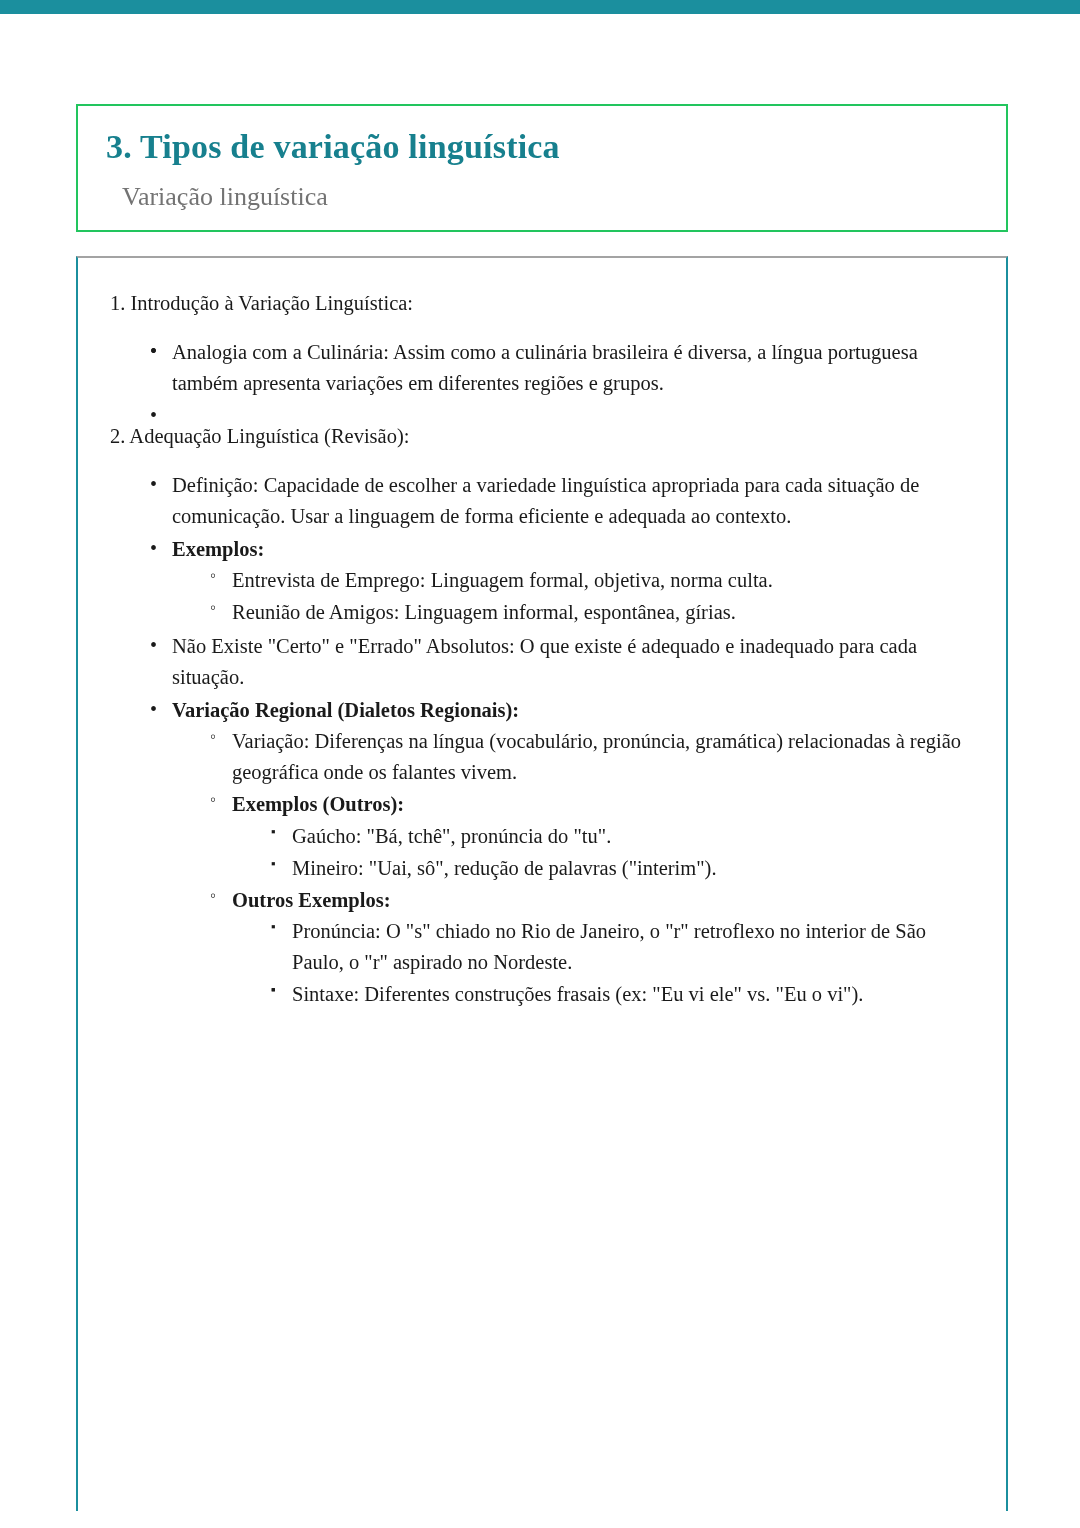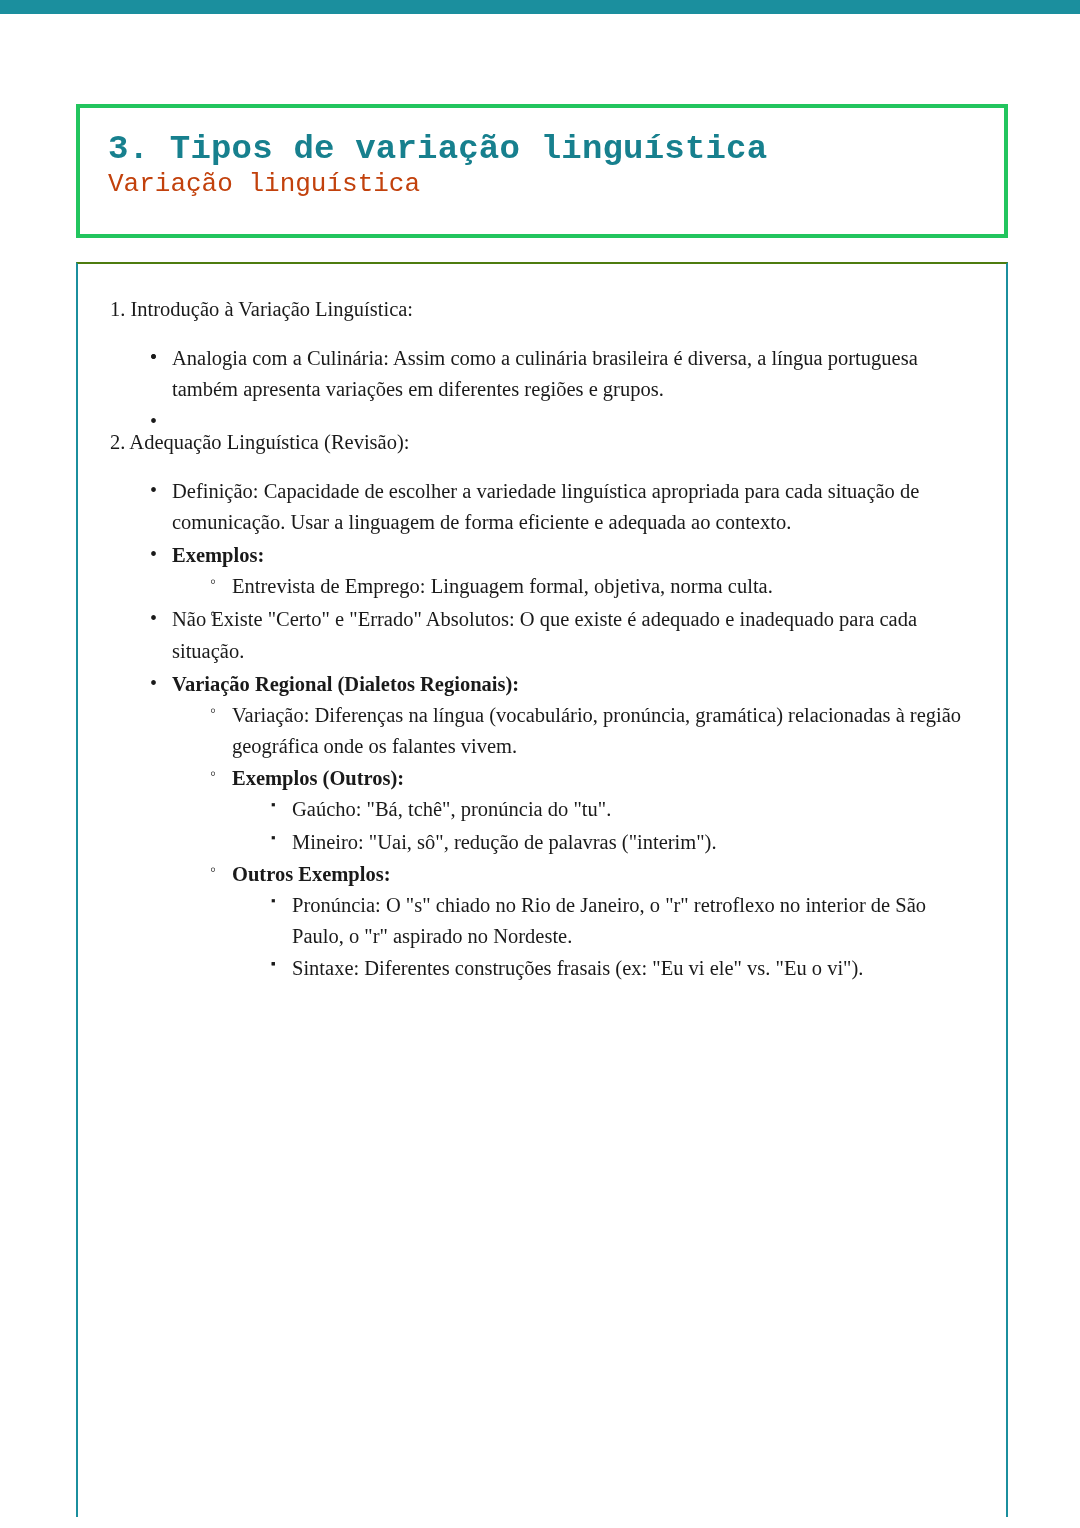--- a/index.html
+++ b/index.html
@@ -23,44 +23,43 @@
     background: #1b8f9e;
   }
   .page {
     position: absolute;
     top: 14px;
     left: 0;
     width: 1080px;
   }
   .title-box {
     margin: 90px 72px 0 76px;
-    border: 4px solid #22c55e;
-    padding: 22px 28px 34px 28px;
+    border: 2px solid #22c55e;
+    padding: 22px 28px 2px 28px;
     box-sizing: border-box;
-    font-family: Liberation Mono, monospace;
   }
   .title-main {
     font-size: 34px;
     line-height: 1.12;
     color: #17808e;
     font-weight: bold;
     letter-spacing: 0.2px;
     margin: 0 0 2px 0;
   }
   .title-sub {
     font-size: 26px;
     line-height: 1.15;
-    color: #c2410c;
-    margin: 0;
+    color: #737373;
+    margin: 16px;
   }
   .content-box {
     margin: 24px 72px 0 76px;
     border-left: 2px solid #1b8f9e;
     border-right: 2px solid #1b8f9e;
-    border-top: 2px solid #4d7c0f;
+    border-top: 2px solid #a3a3a3;
     border-bottom: none;
     padding: 30px 34px 0 32px;
     min-height: 1255px;
     box-sizing: border-box;
   }
   .section-head {
     font-size: 20.5px;
     line-height: 1.5;
     margin: 0 0 18px 0;
   }
@@ -164,20 +163,21 @@
       <li>
         <span class="bullet">•</span>
         <span class="grp-title">Exemplos:</span>
         <ul class="lvl2">
           <li>
             <span class="bullet">◦</span>
             <span>Entrevista de Emprego: Linguagem formal, objetiva, norma culta.</span>
           </li>
           <li>
             <span class="bullet">◦</span>
+            <span>Reunião de Amigos: Linguagem informal, espontânea, gírias.</span>
           </li>
         </ul>
       </li>
       <li>
         <span class="bullet">•</span>
         <span>Não Existe "Certo" e "Errado" Absolutos: O que existe é adequado e inadequado para cada situação.</span>
       </li>
     </ul>
 
     <ul class="lvl1">

